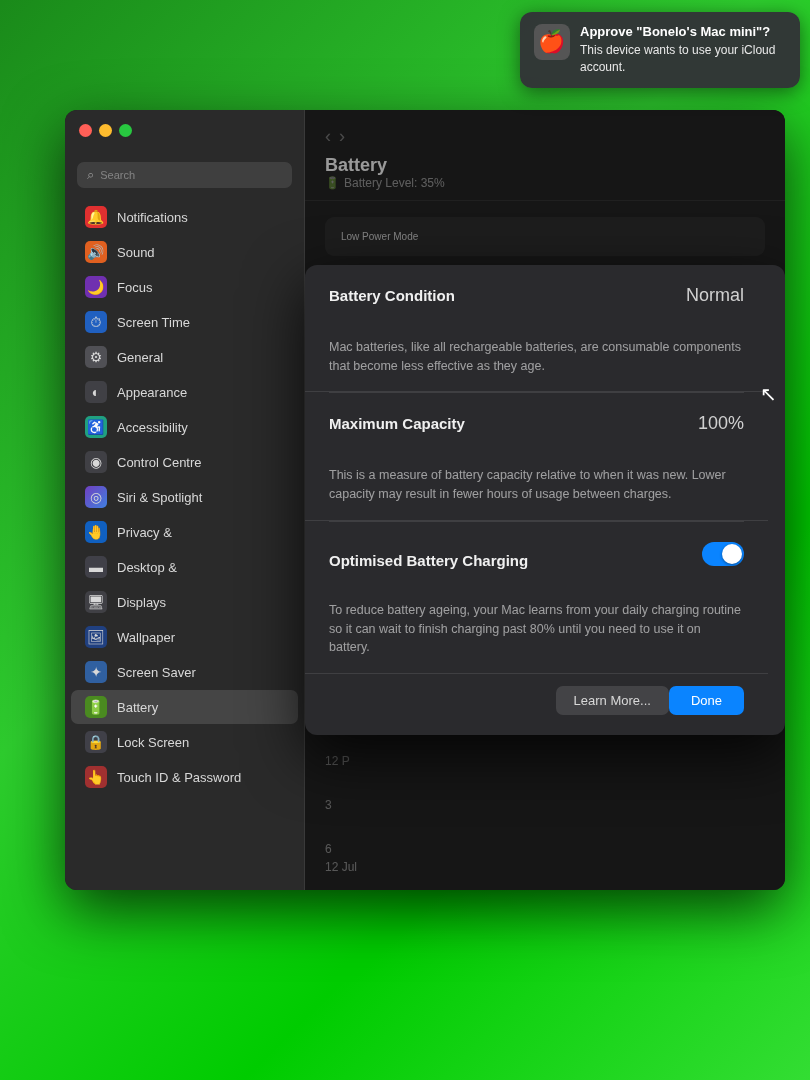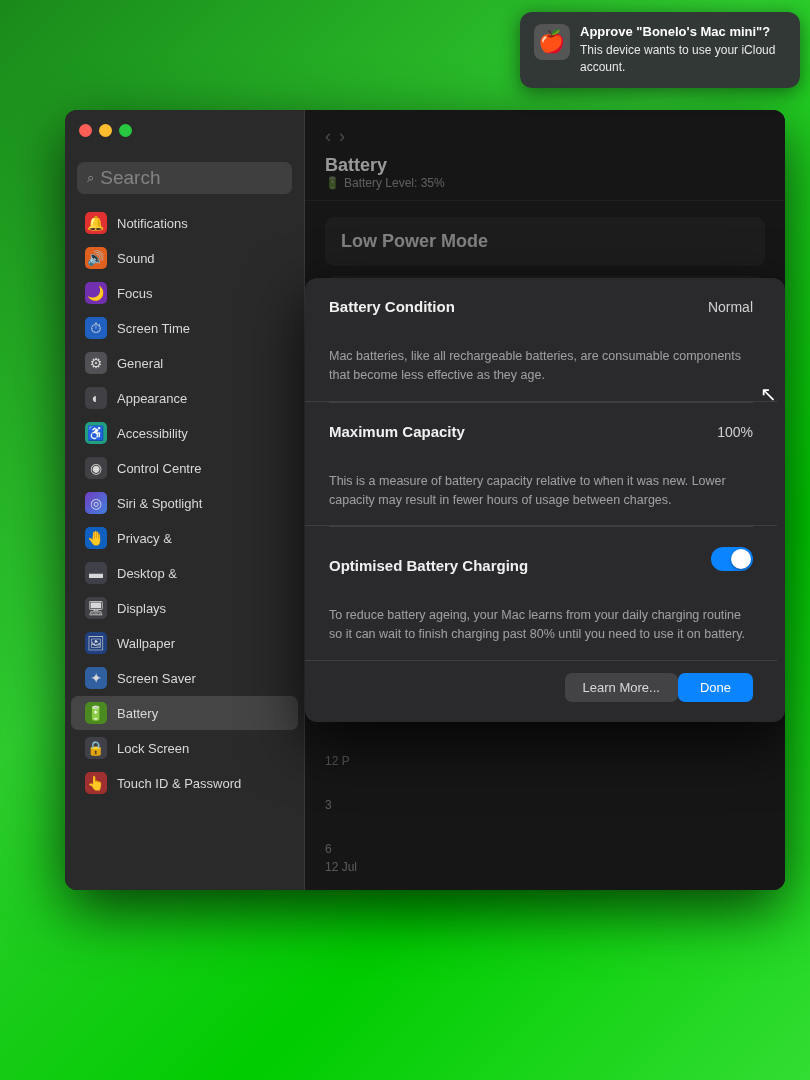--- a/index.html
+++ b/index.html
@@ -98,21 +98,21 @@
       align-items: center;
       padding: 5px 10px;
       gap: 6px;
     }
     .search-icon-char {
       color: rgba(255,255,255,0.45);
       font-size: 13px;
     }
     .search-input-placeholder {
       color: rgba(255,255,255,0.35);
-      font-size: 19px;
+      font-size: 11px;
     }
 
     .sidebar-item {
       display: flex;
       align-items: center;
       padding: 6px 14px;
       gap: 10px;
       cursor: pointer;
       border-radius: 7px;
       margin: 1px 6px;
@@ -187,25 +187,24 @@
     .content-body {
       padding: 16px 20px;
       flex: 1;
     }
     .settings-row {
       background: rgba(255,255,255,0.06);
       border-radius: 9px;
       padding: 14px 16px;
       margin-bottom: 10px;
       color: #d8d8d8;
-      font-size: 18px;
+      font-size: 10px;
       display: flex;
       align-items: center;
       justify-content: space-between;
-      font-weight: bold;
     }
 
     
     .chart-area {
       padding: 10px 20px 16px;
       color: rgba(255,255,255,0.5);
       font-size: 12px;
     }
     .chart-labels {
       display: flex;
@@ -226,42 +225,42 @@
       align-items: center;
       justify-content: center;
       z-index: 50;
     }
     .dialog {
       width: 580px;
       background: #2a2a2d;
       border-radius: 12px;
       box-shadow: 0 20px 60px rgba(0,0,0,0.8);
       overflow: hidden;
-      padding: 0 8px 20px 0;
+      padding: 0 17px 20px 0;
     }
     .dialog-section {
       padding: 20px 24px 16px;
       border-bottom: 1px solid rgba(255,255,255,0.1);
     }
     .dialog-section:last-of-type {
       border-bottom: none;
     }
     .dialog-row-title {
       display: flex;
       justify-content: space-between;
       align-items: baseline;
       margin-bottom: 6px;
     }
     .dialog-label {
       font-size: 15px;
       font-weight: 700;
       color: #f0f0f0;
     }
     .dialog-value {
-      font-size: 14px;
+      font-size: 18px;
       color: #d0d0d0;
     }
     .dialog-desc {
       font-size: 12.5px;
       color: rgba(255,255,255,0.55);
       line-height: 1.5;
       margin-top: 32px;
     }
 
     .toggle-switch {

